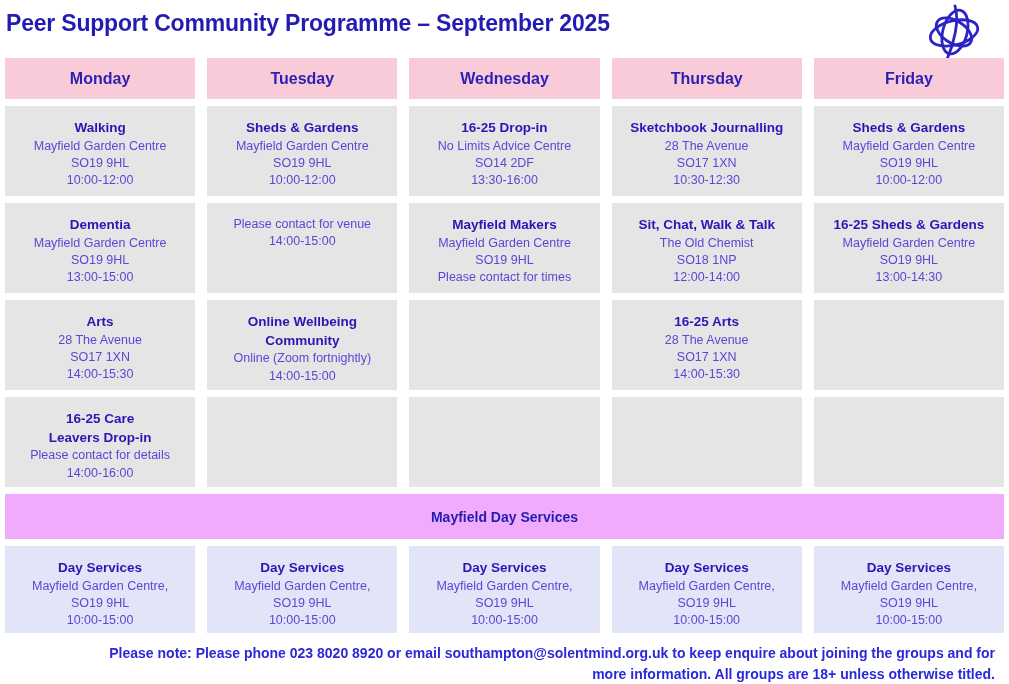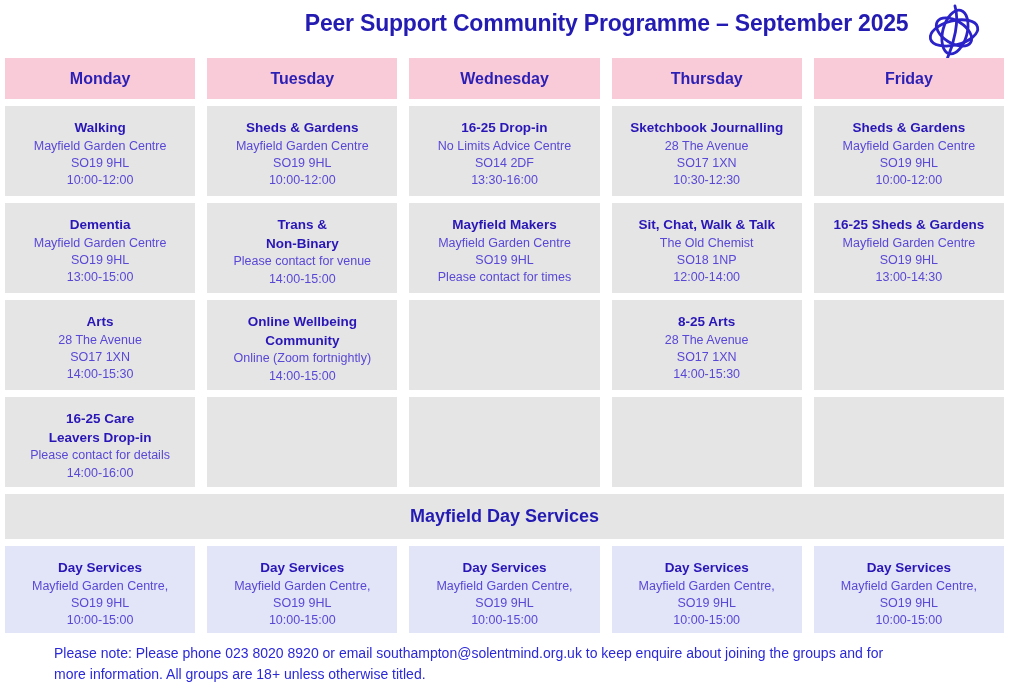--- a/index.html
+++ b/index.html
@@ -1,32 +1,32 @@
 <!DOCTYPE html>
 <html><head>
 <meta charset="utf-8">
 <style>
   html,body{margin:0;padding:0;background:#ffffff;width:1009px;height:684px;overflow:hidden;
     font-family:"Liberation Sans",sans-serif;-webkit-font-smoothing:antialiased;}
-  .top-header{display:flex;justify-content:flex-end;align-items:flex-start;height:58px;padding:4px 8px 0 6px;box-sizing:border-box;}
+  .top-header{display:flex;justify-content:space-between;align-items:flex-start;height:58px;padding:4px 8px 0 6px;box-sizing:border-box;}
   .page-title{color:#241cb2;font-size:23px;font-weight:bold;letter-spacing:-0.2px;padding-top:6px;}
   .logo{display:flex;align-items:center;gap:2px;padding-right:2px;flex-direction:column;}
   .logo-mind{font-family:"DejaVu Serif",serif;font-style:italic;font-weight:bold;font-size:33px;color:#2b22c8;letter-spacing:-1px;line-height:1;}
   .logo-solent{font-size:29px;color:#2b22c8;font-weight:400;margin-left:7px;line-height:1;margin-top:12px;}
   .calendar{display:grid;grid-template-columns:repeat(5,1fr);grid-template-rows:41px 90px 90px 90px 90px 45px 87px;
     gap:7px 12px;padding:0 5px;box-sizing:border-box;}
   .day-header{background:#f9cbd8;display:flex;align-items:center;justify-content:center;
     color:#2b1fb4;font-weight:bold;font-size:16px;}
   .event-cell{background:#e5e5e5;text-align:center;padding-top:13px;box-sizing:border-box;line-height:1.38;}
   .event-title{color:#2916b6;font-weight:bold;font-size:13.5px;}
   .event-detail{color:#5948d6;font-size:12.5px;}
-  .banner{grid-column:1 / -1;background:#e5e5e5;display:flex;align-items:center;justify-content:center;
-    color:#241cb2;font-weight:bold;font-size:18px;}
+  .banner{grid-column:1 / -1;background:#f0abfc;display:flex;align-items:center;justify-content:center;
+    color:#241cb2;font-weight:bold;font-size:14px;}
   .service-cell{background:#e2e4f7;}
-  .footer{margin-top:10px;padding:0 14px 0 30px;text-align:left;color:#2b28d8;font-weight:normal;font-size:14px;line-height:1.5;margin-left:24px;}
+  .footer{margin-top:10px;padding:0 14px 0 30px;text-align:right;color:#2b28d8;font-weight:bold;font-size:14px;line-height:1.5;margin-left:24px;}
   svg.swirl{display:block;}
 </style>
 </head>
 <body>
 
 <div class="top-header">
   <div class="page-title">Peer Support Community Programme – September 2025</div>
   <div class="logo">
     <svg class="swirl" width="56" height="56" viewBox="0 0 60 60">
       <g fill="none" stroke="#2b22c8" stroke-width="3" stroke-linecap="round">
@@ -89,24 +89,20 @@
     </div>
     <div class="event-cell">
       <div class="event-title">
         <div>Dementia</div>
       </div>
       <div class="event-detail">Mayfield Garden Centre</div>
       <div class="event-detail">SO19 9HL</div>
       <div class="event-detail">13:00-15:00</div>
     </div>
     <div class="event-cell">
-      <div class="event-title">
-        <div>Trans &amp;</div>
-        <div>Non-Binary</div>
-      </div>
       <div class="event-detail">Please contact for venue</div>
       <div class="event-detail">14:00-15:00</div>
     </div>
     <div class="event-cell">
       <div class="event-title">
         <div>Mayfield Makers</div>
       </div>
       <div class="event-detail">Mayfield Garden Centre</div>
       <div class="event-detail">SO19 9HL</div>
       <div class="event-detail">Please contact for times</div>
@@ -139,21 +135,21 @@
       <div class="event-title">
         <div>Online Wellbeing</div>
         <div>Community</div>
       </div>
       <div class="event-detail">Online (Zoom fortnightly)</div>
       <div class="event-detail">14:00-15:00</div>
     </div>
     <div class="event-cell"></div>
     <div class="event-cell">
       <div class="event-title">
-        <div>8-25 Arts</div>
+        <div>16-25 Arts</div>
       </div>
       <div class="event-detail">28 The Avenue</div>
       <div class="event-detail">SO17 1XN</div>
       <div class="event-detail">14:00-15:30</div>
     </div>
     <div class="event-cell"></div>
     <div class="event-cell">
       <div class="event-title">
         <div>16-25 Care</div>
         <div>Leavers Drop-in</div>

